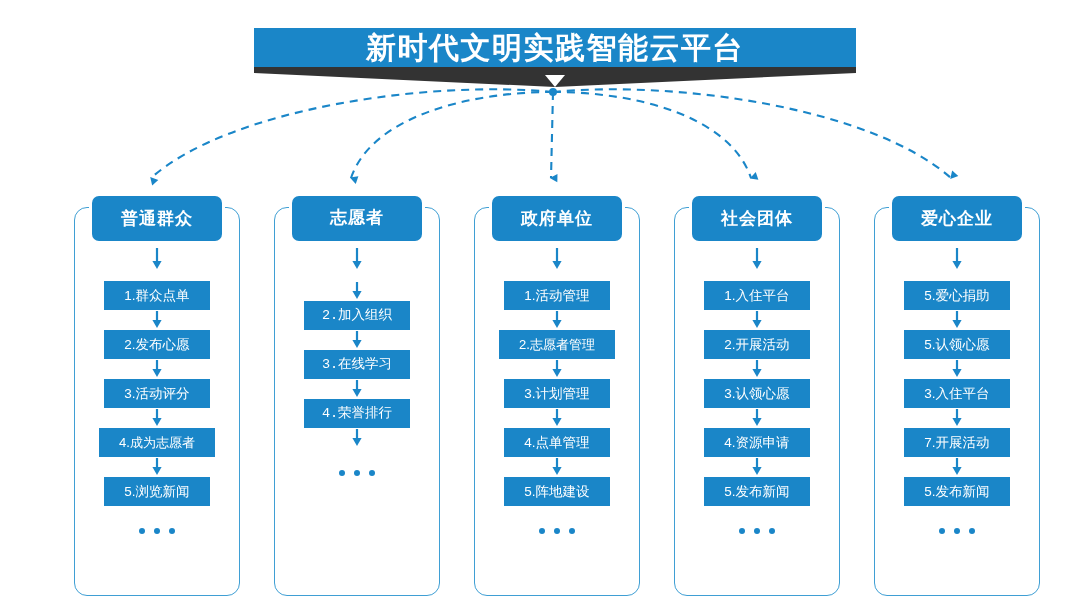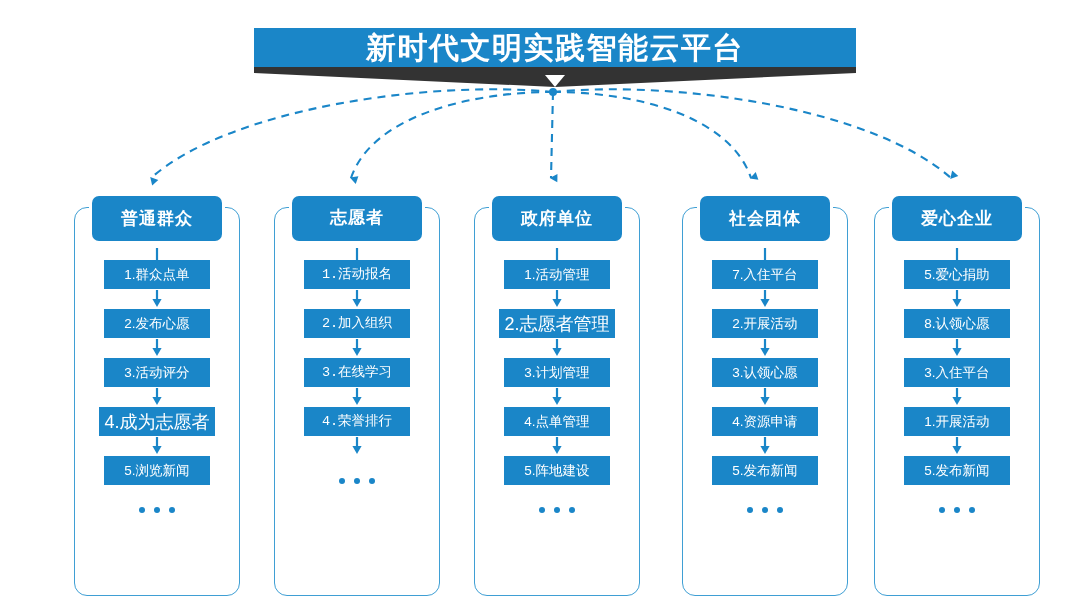--- a/index.html
+++ b/index.html
@@ -30,21 +30,21 @@
 
   
   .connectors { position: absolute; left: 0; top: 0; width: 1080px; height: 611px; pointer-events: none; }
 
   
   .columns { position: absolute; left: 0; top: 0; width: 956px; height: 611px; }
   .column { position: absolute; top: 207px; width: 166px; height: 389px; }
   .col-0 { left: 74px; }
   .col-1 { left: 274px; font-family: Liberation Mono, monospace; }
   .col-2 { left: 474px; }
-  .col-3 { left: 674px; margin-left: 8px; }
+  .col-3 { left: 674px; }
   .col-4 { left: 874px; }
 
   .card {
     position: absolute; left: 0; top: 0;
     width: 166px; height: 389px;
     border: 1.5px solid #3f9fd4;
     border-radius: 13px;
     background: #ffffff;
   }
   
@@ -62,34 +62,34 @@
     background: #1a86c8;
     border-radius: 7px;
     display: flex; align-items: center; justify-content: center;
     z-index: 3;
   }
   .col-header-label {
     color: #ffffff; font-size: 17px; font-weight: bold; letter-spacing: 1px; line-height: 1;
   }
 
   .items {
-    position: absolute; left: 0; top: 53px;
+    position: absolute; left: 0; top: 74px;
     width: 166px;
     display: flex; flex-direction: column; align-items: center;
   }
   .item {
     width: 106px; height: 29px;
     background: #1a86c8;
     display: flex; align-items: center; justify-content: center;
     color: #ffffff;
     font-size: 13.5px;
     line-height: 1;
     white-space: nowrap;
   }
-  .item.wide { width: 116px; font-size: 18px; }
+  .item.wide { width: 116px; font-size: 13px; }
 
   .arrow-gap {
     width: 16px; height: 20px;
     display: flex; align-items: center; justify-content: center;
   }
   .arrow-gap svg { display: block; }
 
   .ellipsis {
     margin-top: 22px;
     display: flex; gap: 9px; align-items: center; justify-content: center;
@@ -189,21 +189,20 @@
         <div class="card-notch"></div>
       </div>
       <div class="col-header">
         <span class="col-header-label">志愿者</span>
       </div>
       <svg class="head-arrow" width="14" height="22" viewBox="0 0 14 22">
         <line x1="7" y1="0" x2="7" y2="14" stroke="#1a86c8" stroke-width="2.2"></line>
         <path d="M2.4 13 L11.6 13 L7 21 Z" fill="#1a86c8"></path>
       </svg>
       <div class="items">
-        <div class="item">1.活动报名</div>
         <div class="arrow-gap">
             <svg width="14" height="18" viewBox="0 0 14 18">
               <line x1="7" y1="0" x2="7" y2="10" stroke="#1a86c8" stroke-width="2.2"></line>
               <path d="M2.4 9 L11.6 9 L7 17 Z" fill="#1a86c8"></path>
             </svg>
           </div>
         <div class="item">2.加入组织</div>
         <div class="arrow-gap">
             <svg width="14" height="18" viewBox="0 0 14 18">
               <line x1="7" y1="0" x2="7" y2="10" stroke="#1a86c8" stroke-width="2.2"></line>
@@ -286,21 +285,21 @@
         <div class="card-notch"></div>
       </div>
       <div class="col-header">
         <span class="col-header-label">社会团体</span>
       </div>
       <svg class="head-arrow" width="14" height="22" viewBox="0 0 14 22">
         <line x1="7" y1="0" x2="7" y2="14" stroke="#1a86c8" stroke-width="2.2"></line>
         <path d="M2.4 13 L11.6 13 L7 21 Z" fill="#1a86c8"></path>
       </svg>
       <div class="items">
-        <div class="item">7.入住平台</div>
+        <div class="item">1.入住平台</div>
         <div class="arrow-gap">
             <svg width="14" height="18" viewBox="0 0 14 18">
               <line x1="7" y1="0" x2="7" y2="10" stroke="#1a86c8" stroke-width="2.2"></line>
               <path d="M2.4 9 L11.6 9 L7 17 Z" fill="#1a86c8"></path>
             </svg>
           </div>
         <div class="item">2.开展活动</div>
         <div class="arrow-gap">
             <svg width="14" height="18" viewBox="0 0 14 18">
               <line x1="7" y1="0" x2="7" y2="10" stroke="#1a86c8" stroke-width="2.2"></line>
@@ -342,35 +341,35 @@
         <path d="M2.4 13 L11.6 13 L7 21 Z" fill="#1a86c8"></path>
       </svg>
       <div class="items">
         <div class="item">5.爱心捐助</div>
         <div class="arrow-gap">
             <svg width="14" height="18" viewBox="0 0 14 18">
               <line x1="7" y1="0" x2="7" y2="10" stroke="#1a86c8" stroke-width="2.2"></line>
               <path d="M2.4 9 L11.6 9 L7 17 Z" fill="#1a86c8"></path>
             </svg>
           </div>
-        <div class="item">8.认领心愿</div>
+        <div class="item">5.认领心愿</div>
         <div class="arrow-gap">
             <svg width="14" height="18" viewBox="0 0 14 18">
               <line x1="7" y1="0" x2="7" y2="10" stroke="#1a86c8" stroke-width="2.2"></line>
               <path d="M2.4 9 L11.6 9 L7 17 Z" fill="#1a86c8"></path>
             </svg>
           </div>
         <div class="item">3.入住平台</div>
         <div class="arrow-gap">
             <svg width="14" height="18" viewBox="0 0 14 18">
               <line x1="7" y1="0" x2="7" y2="10" stroke="#1a86c8" stroke-width="2.2"></line>
               <path d="M2.4 9 L11.6 9 L7 17 Z" fill="#1a86c8"></path>
             </svg>
           </div>
-        <div class="item">1.开展活动</div>
+        <div class="item">7.开展活动</div>
         <div class="arrow-gap">
             <svg width="14" height="18" viewBox="0 0 14 18">
               <line x1="7" y1="0" x2="7" y2="10" stroke="#1a86c8" stroke-width="2.2"></line>
               <path d="M2.4 9 L11.6 9 L7 17 Z" fill="#1a86c8"></path>
             </svg>
           </div>
         <div class="item">5.发布新闻</div>
         <div class="ellipsis">
           <span class="dot"></span>
           <span class="dot"></span>

